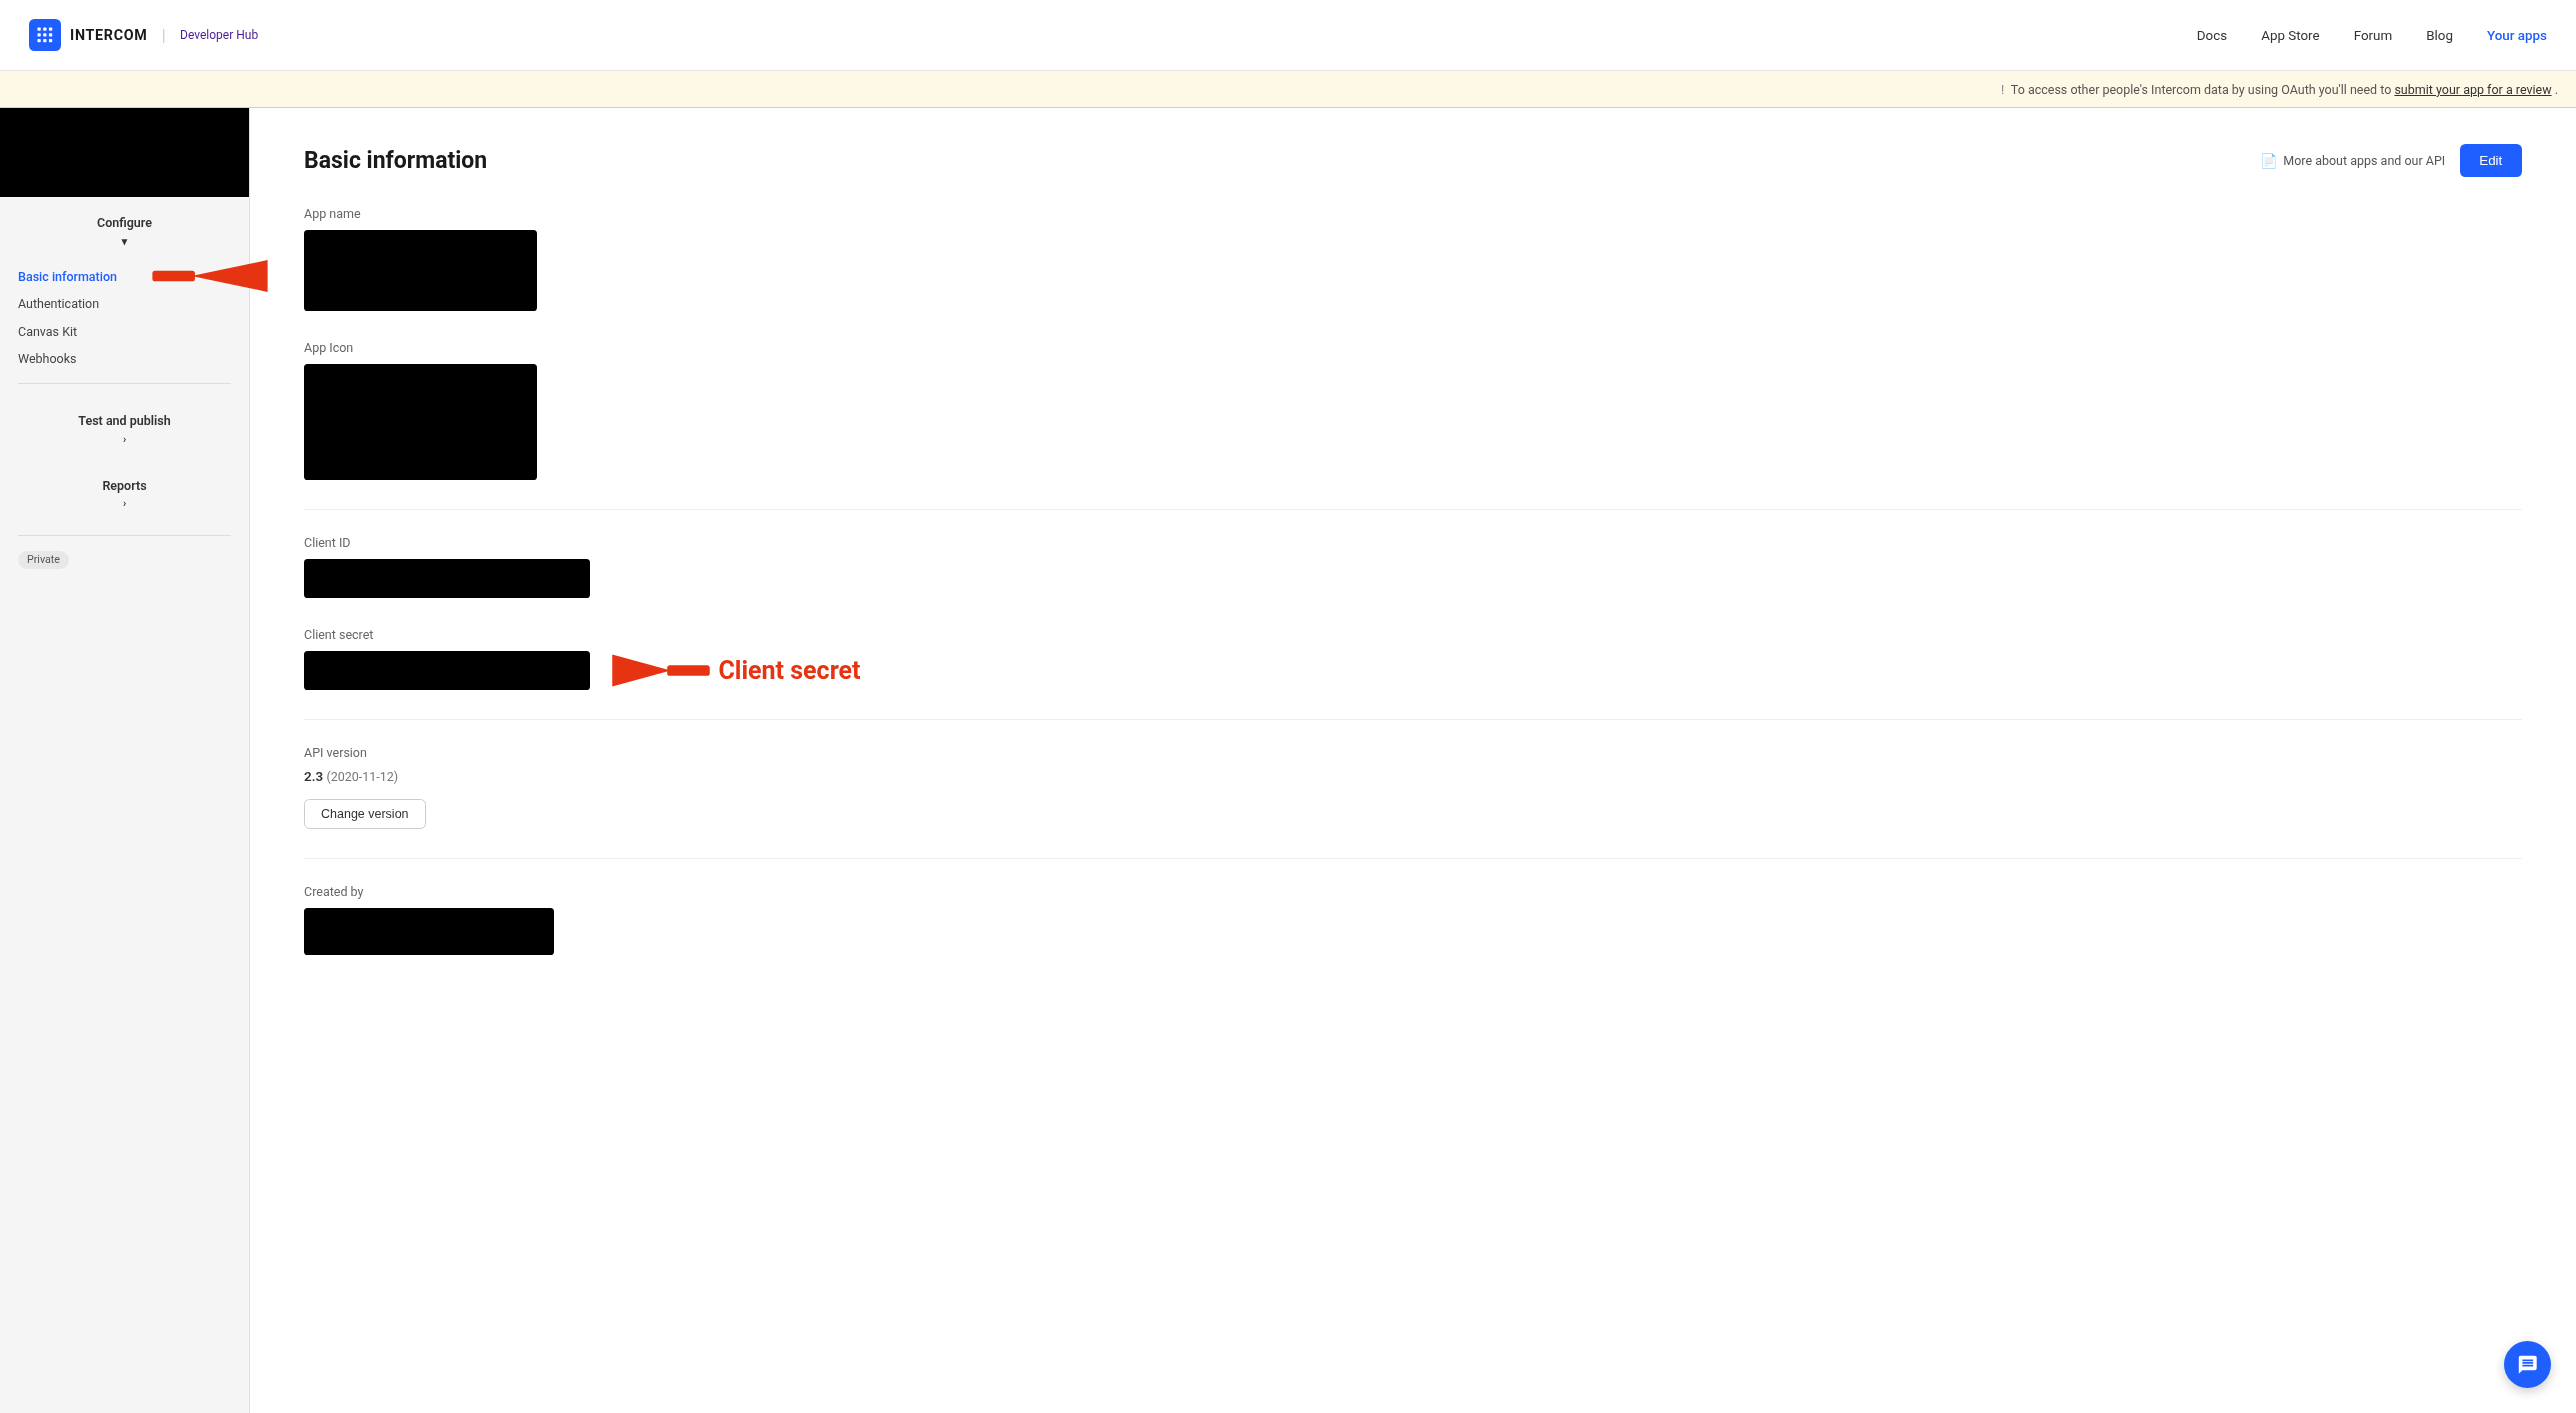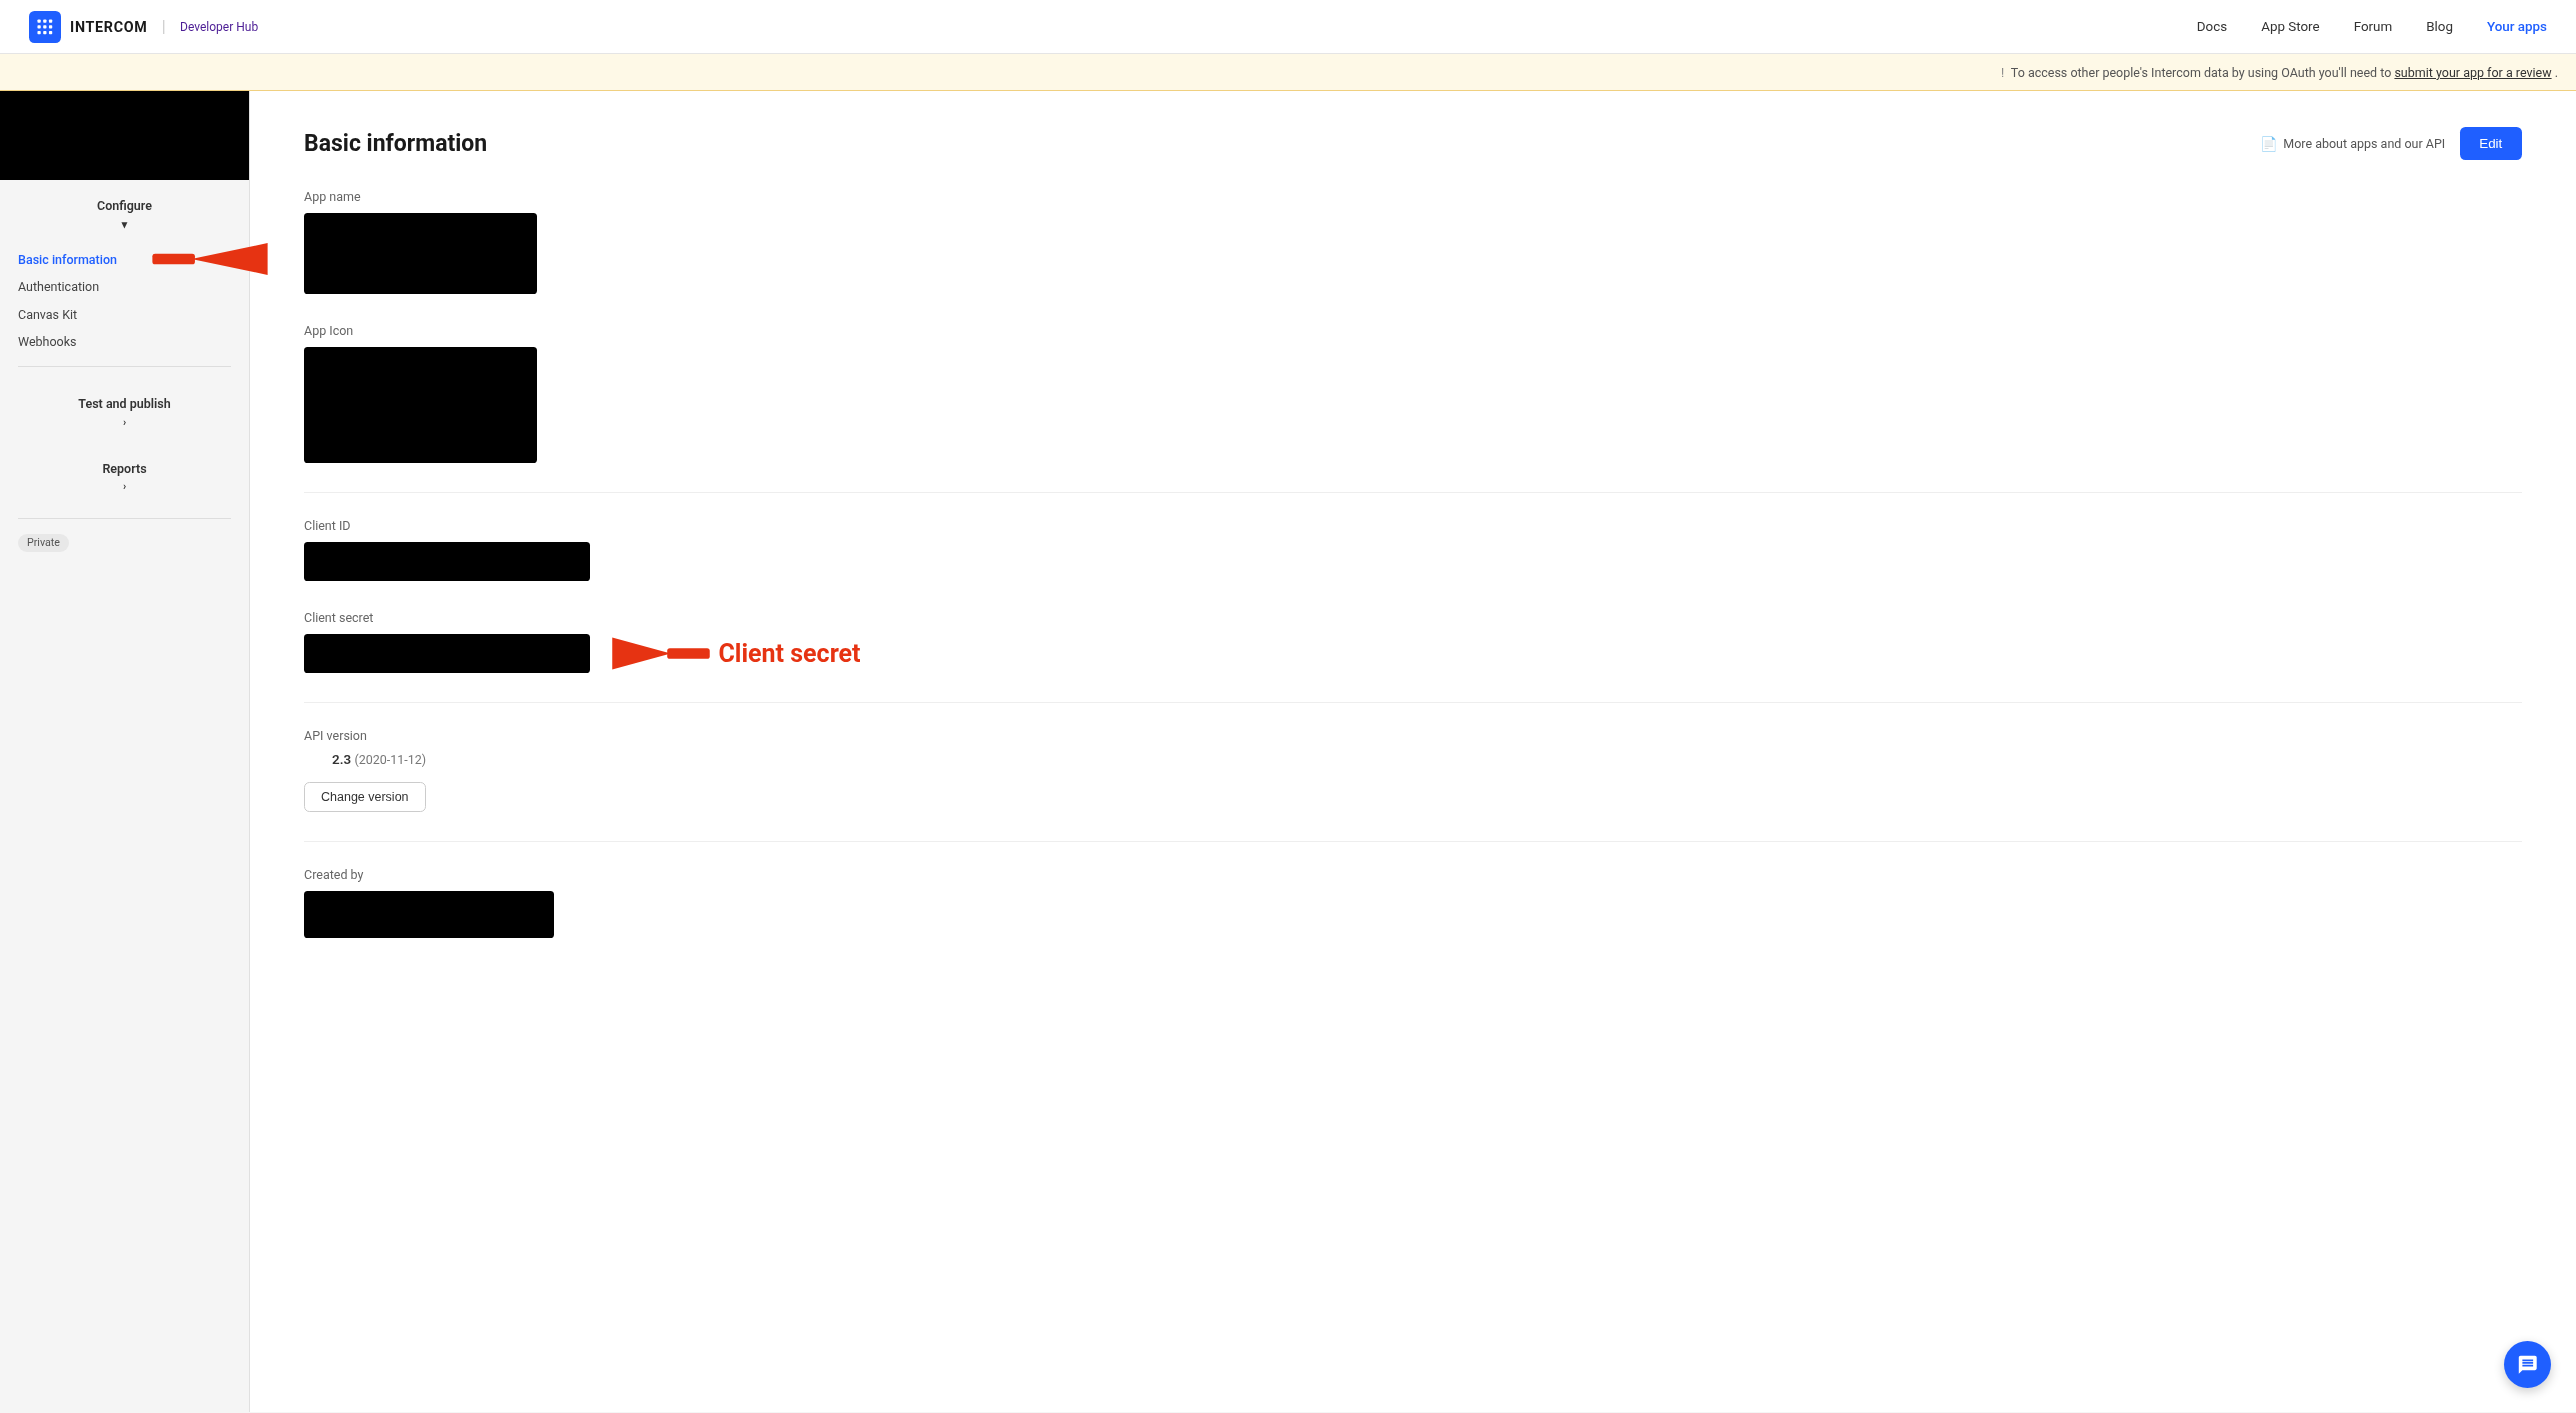--- a/index.html
+++ b/index.html
@@ -5,21 +5,21 @@
     * { box-sizing: border-box; margin: 0; padding: 0; }
     body { font-family: -apple-system, BlinkMacSystemFont, 'Segoe UI', Roboto, sans-serif; background: #f5f5f5; color: #333; }
 
     
     .top-nav {
       display: flex;
       align-items: center;
       justify-content: space-between;
       background: #fff;
       padding: 0 29px;
-      height: 54px;
+      height: 71px;
       border-bottom: 0.9px solid #e5e5e5;
       position: sticky;
       top: 0;
       z-index: 100;
     }
     .nav-left {
       display: flex;
       align-items: center;
       gap: 10.7px;
     }
@@ -237,21 +237,20 @@
       border: none;
       border-top: 0.9px solid #eee;
       margin: 25px 0;
     }
 
     
     .api-version-value {
       font-size: 13.4px;
       color: #333;
       margin-bottom: 14.3px;
-      margin-left: 28px;
     }
     .api-version-value .version-number {
       font-weight: 600;
     }
     .api-version-value .version-date {
       color: #777;
       font-size: 12.5px;
     }
     .change-version-btn {
       background: #fff;

